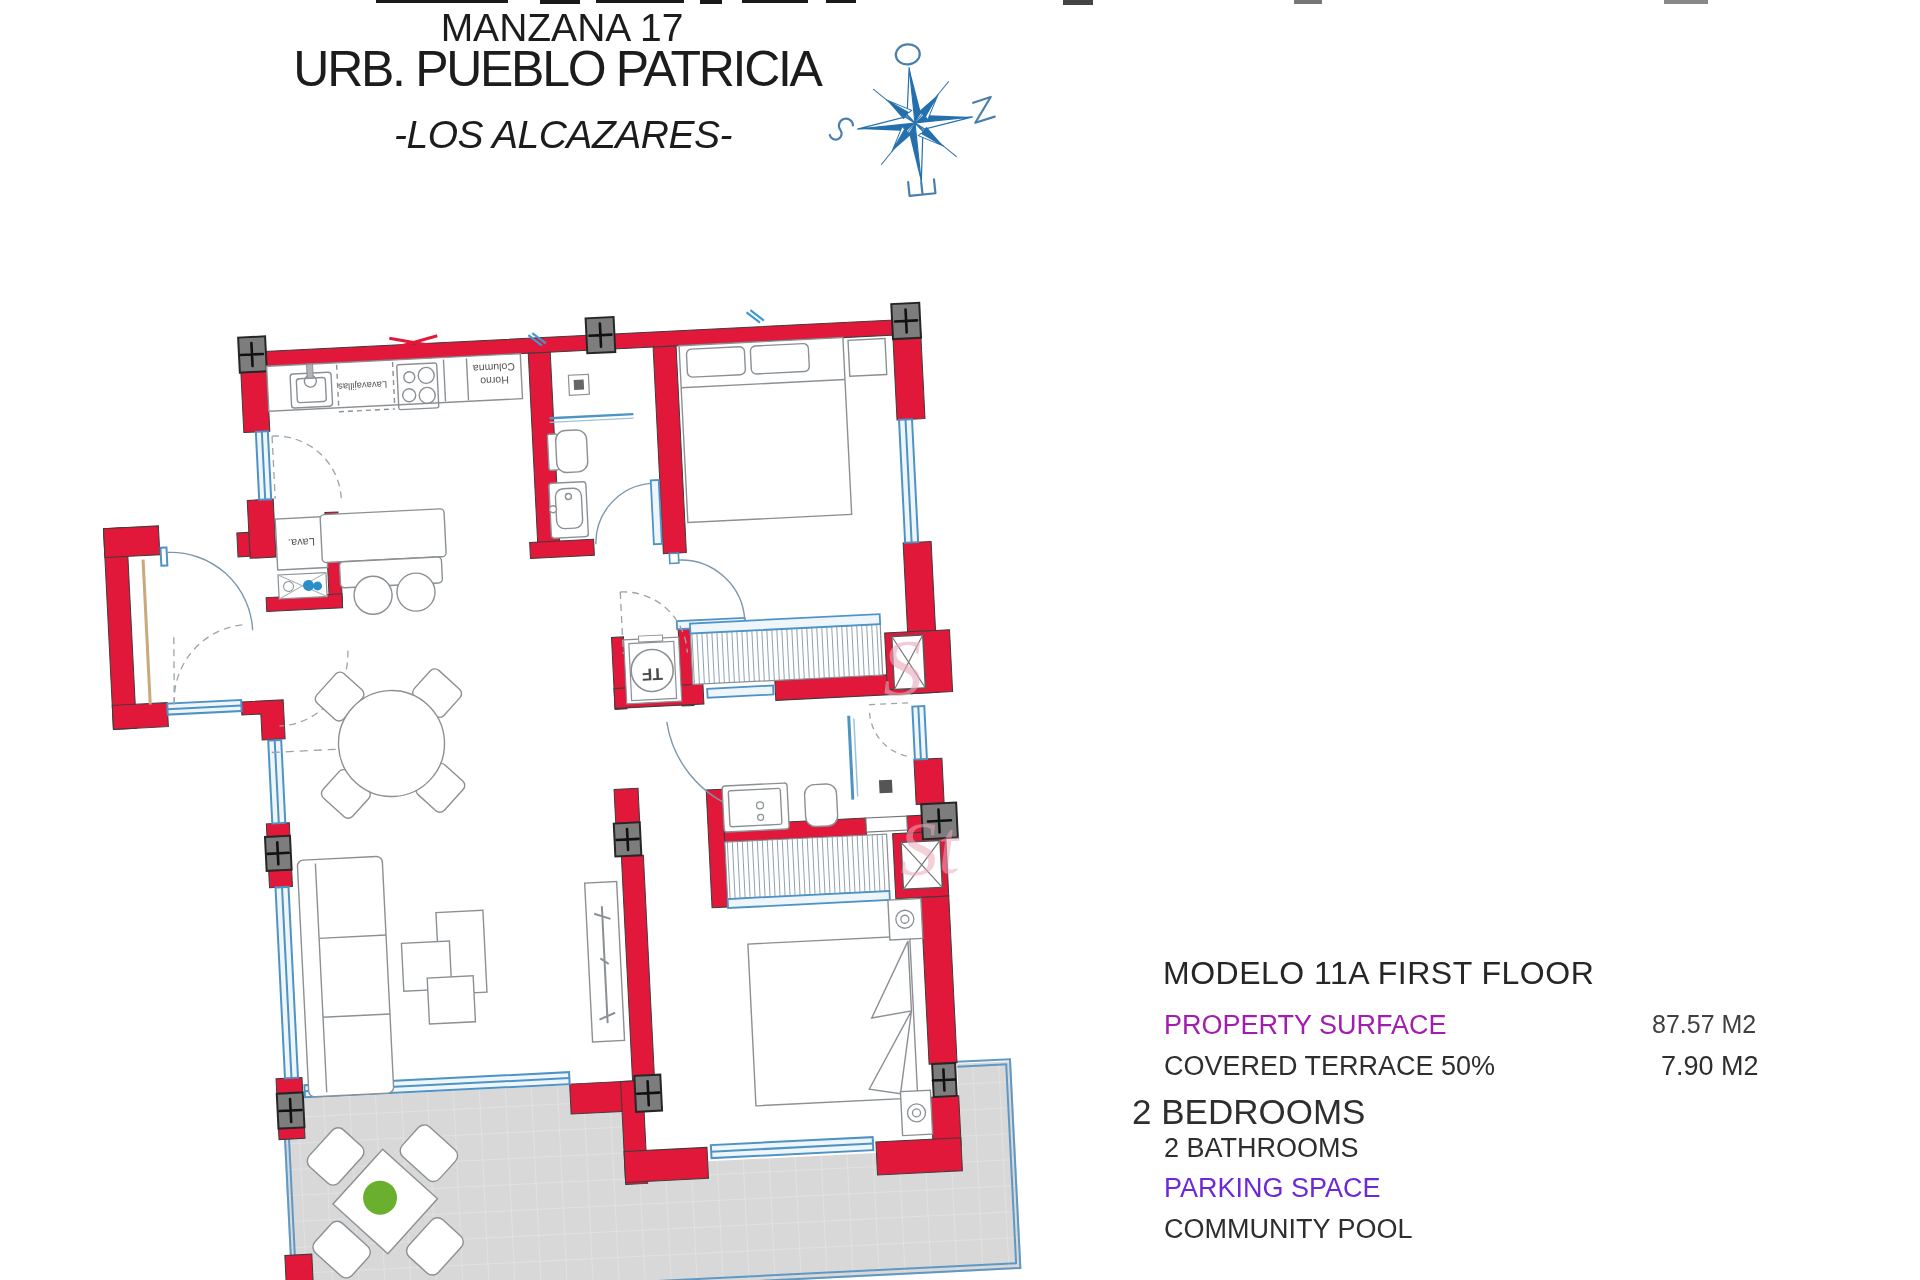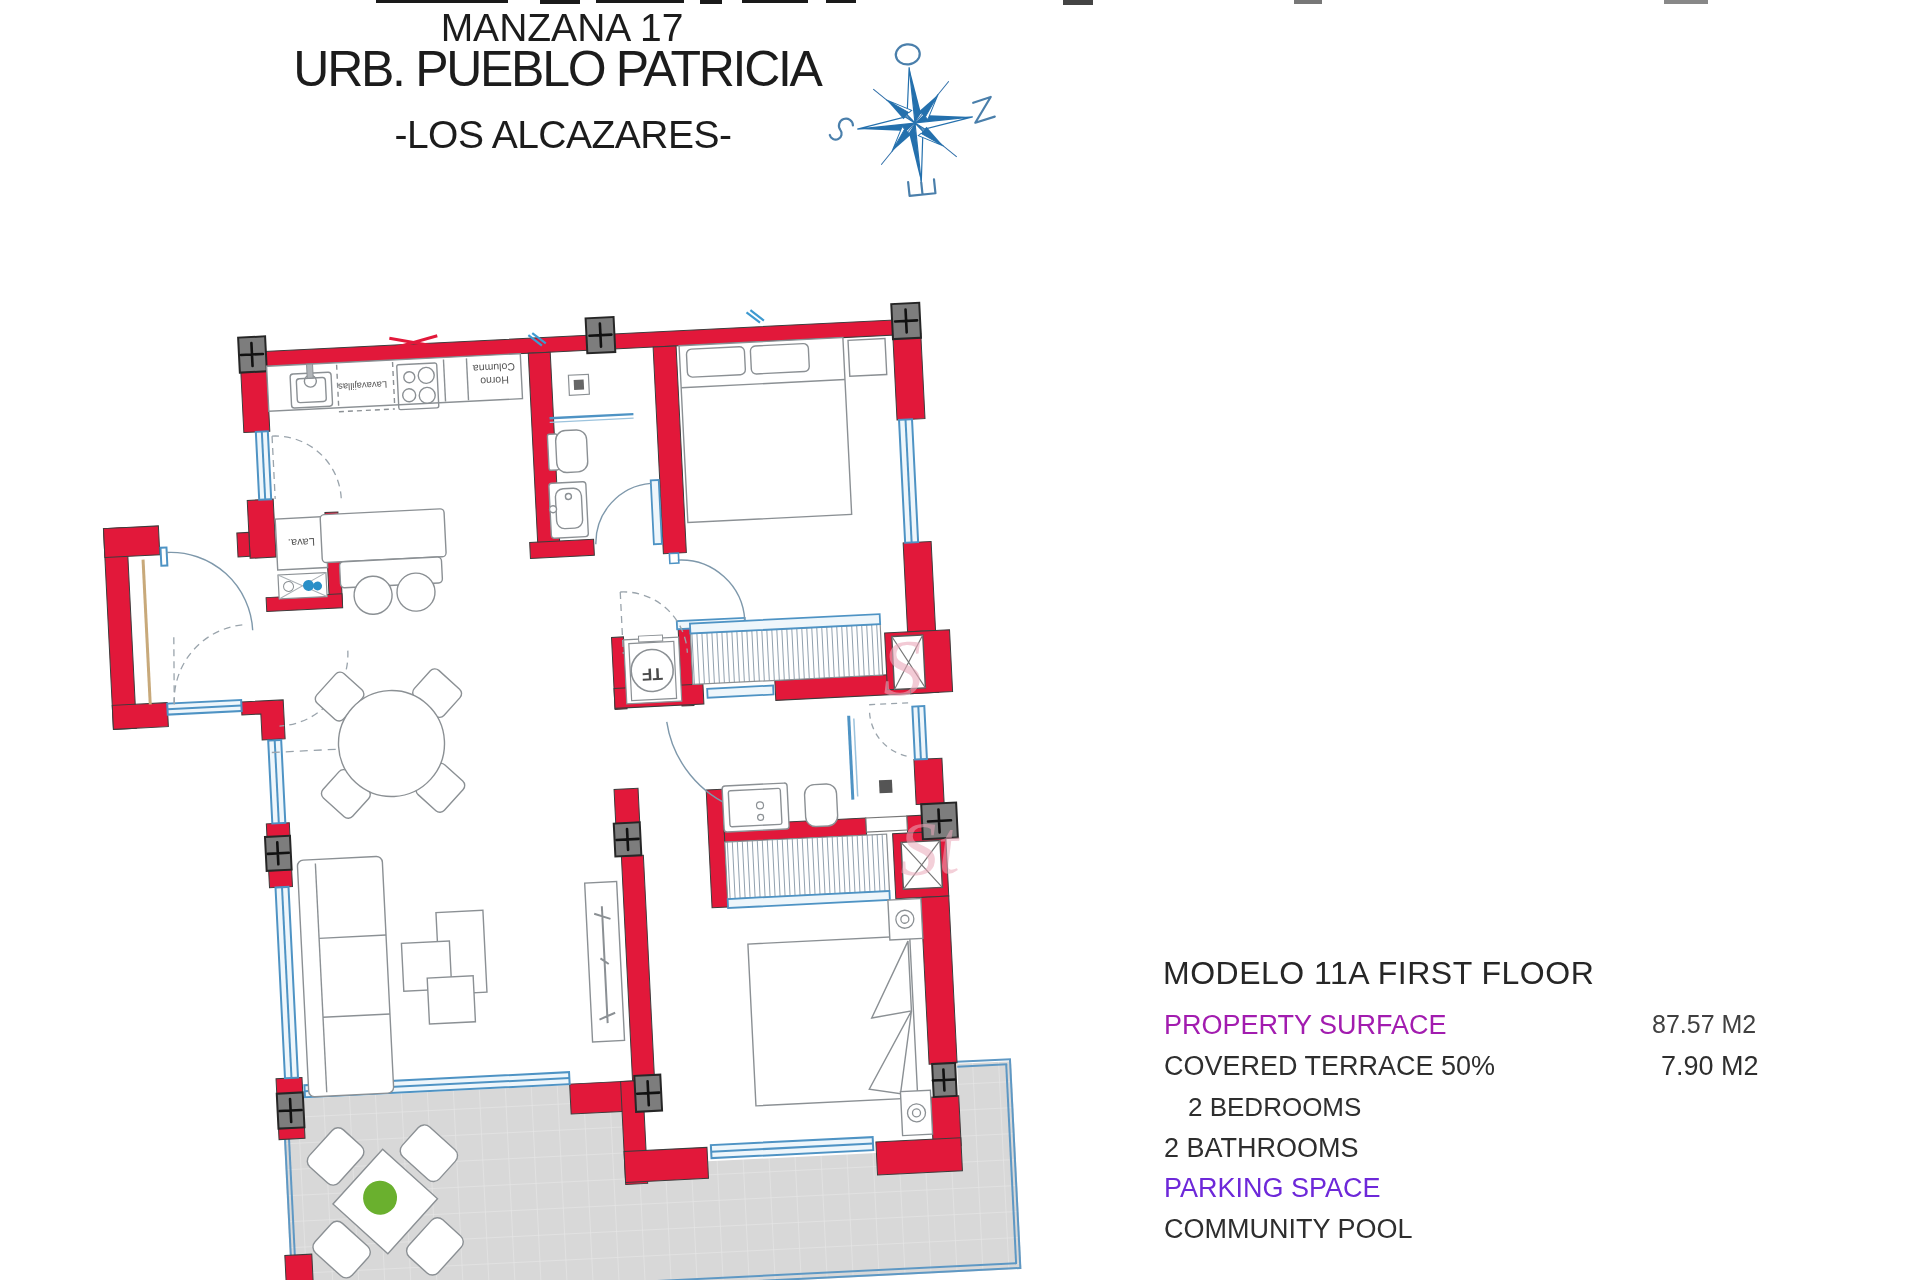--- a/index.html
+++ b/index.html
@@ -18,21 +18,21 @@
 <div style="position:absolute;left:742px;top:0;width:66px;height:3px;background:#1a1a1a;"></div>
 <div style="position:absolute;left:826px;top:0;width:30px;height:3px;background:#1a1a1a;"></div>
 <div style="position:absolute;left:1063px;top:0;width:30px;height:5px;background:#444;"></div>
 <div style="position:absolute;left:1294px;top:0;width:28px;height:4px;background:#777;"></div>
 <div style="position:absolute;left:1664px;top:0;width:44px;height:4px;background:#888;"></div>
 
 <div class="ttl" style="left:562px;top:6px;transform:translateX(-50%);font-size:39px;letter-spacing:0px;">MANZANA 17</div>
 
 <div class="ttl" style="left:557px;top:40px;transform:translateX(-50%);font-size:50px;letter-spacing:-2.3px;">URB. PUEBLO PATRICIA</div>
 
-<div class="ttl" style="left:563px;top:113px;transform:translateX(-50%);font-size:39px;letter-spacing:-0.5px;">-LOS ALCAZARES-</div>
+<div class="ttl" style="left:563px;top:113px;transform:translateX(-50%);font-size:39px;letter-spacing:-0.5px;font-style:italic;">-LOS ALCAZARES-</div>
 
 <svg width="260" height="240" viewBox="0 0 260 240" style="position:absolute;left:785px;top:3px;">
 <g transform="translate(130,120) rotate(-6)">
   <g stroke="#2e6da8" stroke-width="1" fill="none">
     <line x1="-38" y1="-38" x2="38" y2="38"></line>
     <line x1="38" y1="-38" x2="-38" y2="38"></line>
   </g>
   <g>
     <path d="M0,-56 L7,-9 L0,0 Z" fill="#2470ad"></path>
           <path d="M0,-56 L-7,-9 L0,0 Z" fill="#ffffff" stroke="#2470ad" stroke-width="1.2"></path>
@@ -471,20 +471,20 @@
 <div class="ttl" style="left:1163px;top:955px;font-size:32px;font-weight:normal;letter-spacing:0.5px;color:#262626;">MODELO 11A FIRST FLOOR</div>
 
 <div class="ttl" style="left:1164px;top:1010px;font-size:27px;letter-spacing:0px;color:#a21caf;">PROPERTY SURFACE</div>
 
 <div class="ttl" style="left:1652px;top:1010px;font-size:25px;color:#404040;text-align:center;">87.57 M2</div>
 
 <div class="ttl" style="left:1164px;top:1051px;font-size:27px;color:#2e2e2e;">COVERED TERRACE 50%</div>
 
 <div class="ttl" style="left:1661px;top:1051px;font-size:27px;color:#2e2e2e;text-align:center;">7.90 M2</div>
 
-<div class="ttl" style="left:1188px;top:1092px;font-size:26px;color:#2e2e2e;">2 BEDROOMS</div>
+<div class="ttl" style="left:1132px;top:1092px;font-size:35px;color:#2e2e2e;">2 BEDROOMS</div>
 
 <div class="ttl" style="left:1164px;top:1133px;font-size:27px;color:#2e2e2e;">2 BATHROOMS</div>
 
 <div class="ttl" style="left:1164px;top:1173px;font-size:27px;color:#6d28d9;">PARKING SPACE</div>
 
 <div class="ttl" style="left:1164px;top:1214px;font-size:27px;color:#2e2e2e;">COMMUNITY POOL</div>
 </div>
 
 </body></html>

